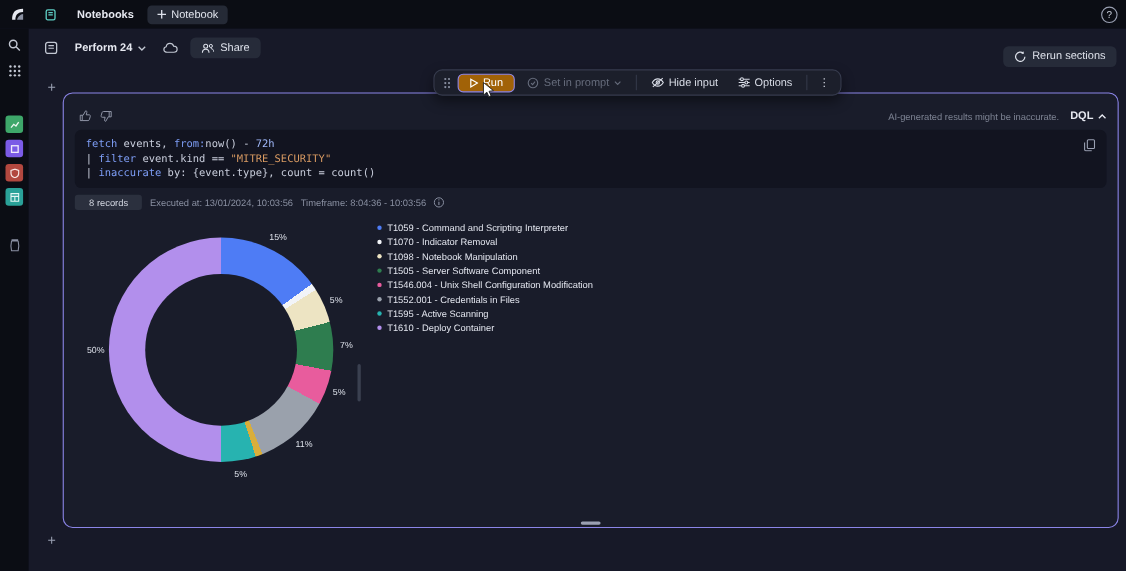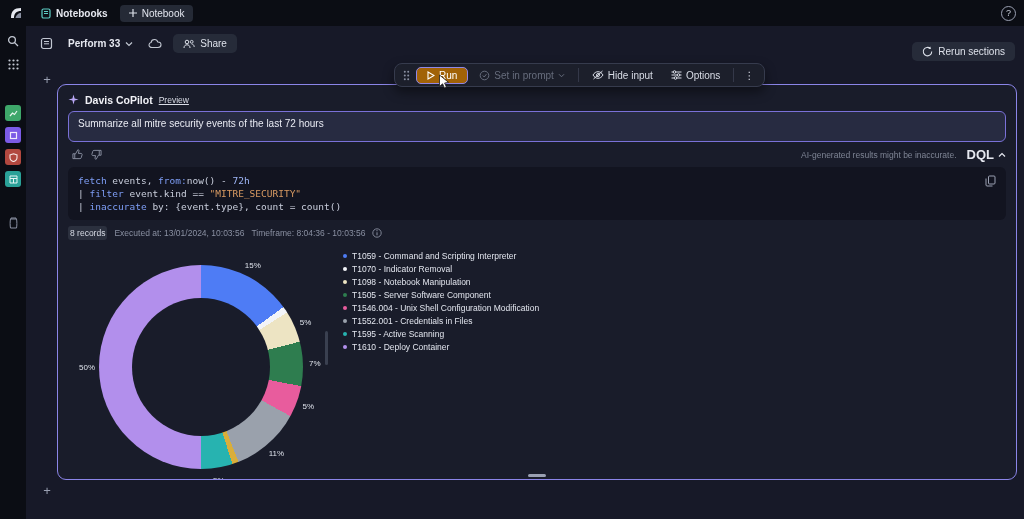--- a/index.html
+++ b/index.html
@@ -11,21 +11,21 @@
     position:relative;
   }
 
   
   .topbar {
     position:absolute; top:0; left:0; width:1024px; height:26px;
     background:#0B0D14; display:flex; align-items:center;
     padding:0 8px; z-index:20;
   }
   .logo-wrap { width:16px; height:16px; display:flex; align-items:center; justify-content:center; cursor:pointer; }
-  .nb-group { display:flex; align-items:center; gap:5px; margin-left:16px; font-size:10px; font-weight:bold; cursor:pointer; }
+  .nb-group { display:flex; align-items:center; gap:19px; margin-left:16px; font-size:10px; font-weight:bold; cursor:pointer; }
   .new-nb {
     display:flex; align-items:center; gap:5px; margin-left:12px;
     background:#252A36; border:none; color:#E2E5EE; font-size:10px;
     padding:3px 9px; border-radius:4px; cursor:pointer; font-family:inherit;
   }
   .topbar-spacer { flex:1; }
   .help-btn {
     width:15px; height:15px; border-radius:50%; border:1px solid #9AA0B2;
     color:#C7CCD8; font-size:9px; display:flex; align-items:center; justify-content:center;
     cursor:pointer; background:transparent;
@@ -93,35 +93,35 @@
 
   .prompt-box {
     margin-top:5px; height:31px; border:1px solid #7A71D8; border-radius:6px;
     background:#272B41; font-size:10px; color:#E8EAF2; padding:6px 9px; cursor:text;
   }
 
   .feedback-row { margin-top:6px; display:flex; align-items:center; height:13px; }
   .thumb-btn { background:transparent; border:none; cursor:pointer; padding:0 4px; display:flex; align-items:center; }
   .fb-right { margin-left:auto; display:flex; align-items:center; gap:10px; }
   .disclaimer { font-size:8.5px; color:#7E8494; }
-  .dql-toggle { display:flex; align-items:center; gap:4px; background:transparent; border:none; cursor:pointer; color:#E6E8F0; font-size:13px; font-weight:bold; font-family:inherit; }
+  .dql-toggle { display:flex; align-items:center; gap:4px; background:transparent; border:none; cursor:pointer; color:#E6E8F0; font-size:10px; font-weight:bold; font-family:inherit; }
 
   .code-block {
     position:relative; margin-top:6px; background:#121420; border-radius:6px;
     padding:7px 10px; font-family:"DejaVu Sans Mono", monospace; font-size:9.5px; line-height:13px;
   }
   .code-line { white-space:pre; }
   .tok-kw { color:#7E9EF6;margin-top:32px; }
   .tok-pl { color:#C9CEDC; }
   .tok-str { color:#D89A62; }
   .tok-num { color:#9FB7F8; }
   .copy-btn { position:absolute; top:6px; right:8px; background:transparent; border:none; cursor:pointer; padding:2px; }
 
   .meta-row { margin-top:7px; display:flex; align-items:center; gap:7px; height:12px; }
-  .records-badge { background:#2B303E; color:#D6DAE4; font-size:8.5px; padding:2px 2px; border-radius:3px; }
+  .records-badge { background:#2B303E; color:#D6DAE4; font-size:8.5px; padding:2px 13px; border-radius:3px; }
   .exec-text { font-size:8.5px; color:#8A90A2; }
   .info-btn { background:transparent; border:none; cursor:pointer; display:flex; align-items:center; padding:0; }
 
   
   .chart-row { display:flex; margin-top:0; }
   .donut-wrap { position:relative; width:256px; height:256px; margin-left:5px; flex:0 0 auto; }
   .donut {
     position:absolute; left:26px; top:26px; width:204px; height:204px;
     border-radius:50%; cursor:pointer;
   }
@@ -228,21 +228,21 @@
 
   <div class="doc-toolbar">
     <button class="icon-btn">
       <svg width="13" height="13" viewBox="0 0 13 13">
           <rect x="1.5" y="1.5" width="10" height="10" rx="2" fill="none" stroke="#C2C7D2" stroke-width="1.2"></rect>
           <line x1="4" y1="4.5" x2="9" y2="4.5" stroke="#C2C7D2" stroke-width="1"></line>
           <line x1="4" y1="6.8" x2="9" y2="6.8" stroke="#C2C7D2" stroke-width="1"></line>
         </svg>
     </button>
     <span class="title-dd">
-      <span>Perform 33</span>
+      <span>Perform 24</span>
       <svg width="8" height="6" viewBox="0 0 8 6">
           <path d="M1 1.5 L4 4.5 L7 1.5" fill="none" stroke="#C2C7D2" stroke-width="1.2"></path>
         </svg>
     </span>
     <button class="icon-btn">
       <svg width="14" height="11" viewBox="0 0 14 11">
           <path d="M4 9.5 C2.2 9.5 1 8.4 1 6.9 C1 5.6 1.9 4.7 3.1 4.5 C3.3 2.8 4.7 1.5 6.5 1.5 C8.1 1.5 9.4 2.5 9.8 4 C11.6 4 13 5 13 6.8 C13 8.4 11.8 9.5 10 9.5 Z" fill="none" stroke="#C2C7D2" stroke-width="1.1"></path>
         </svg>
     </button>
     <button class="pill-btn">
@@ -315,29 +315,21 @@
     </button>
     <span class="ft-sep"></span>
     <button class="ft-btn" style="padding:3px 4px;">
         <span>⋮</span>
       </button>
   </div>
 
   <button class="plus-btn plus-top">+</button>
 
   <section class="section">
-    <div class="copilot-header">
-      <svg width="11" height="11" viewBox="0 0 12 12">
-          <path d="M6 0.5 L7.2 4.8 L11.5 6 L7.2 7.2 L6 11.5 L4.8 7.2 L0.5 6 L4.8 4.8 Z" fill="#B9A7F5"></path>
-        </svg>
-      <span class="copilot-title">Davis CoPilot</span>
-      <span class="preview-badge">Preview</span>
-    </div>
-
-    <div class="prompt-box" role="textbox">Summarize all mitre security events of the last 72 hours</div>
+
 
     <div class="feedback-row">
       <button class="thumb-btn">
         <svg width="11" height="11" viewBox="0 0 12 12">
             <path d="M1 5.2 H3 V10.5 H1 Z M3 10.5 H8.7 C9.4 10.5 9.9 10.1 10.1 9.4 L11 6.3 C11.2 5.5 10.7 4.8 9.9 4.8 H7 L7.6 2.3 C7.8 1.4 7.2 0.8 6.4 0.8 L3.9 5.2 H3" fill="none" stroke="#9AA0B2" stroke-width="0.9"></path>
           </svg>
       </button>
       <button class="thumb-btn">
         <svg width="11" height="11" viewBox="0 0 12 12" style="transform:rotate(180deg)">
             <path d="M1 5.2 H3 V10.5 H1 Z M3 10.5 H8.7 C9.4 10.5 9.9 10.1 10.1 9.4 L11 6.3 C11.2 5.5 10.7 4.8 9.9 4.8 H7 L7.6 2.3 C7.8 1.4 7.2 0.8 6.4 0.8 L3.9 5.2 H3" fill="none" stroke="#9AA0B2" stroke-width="0.9"></path>

